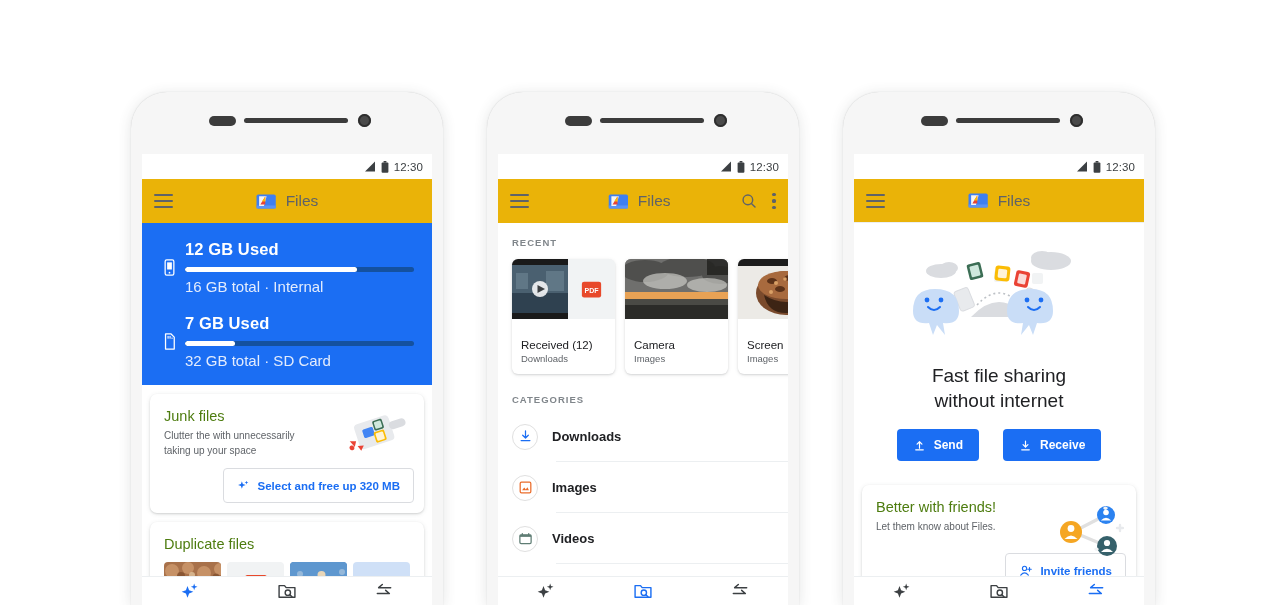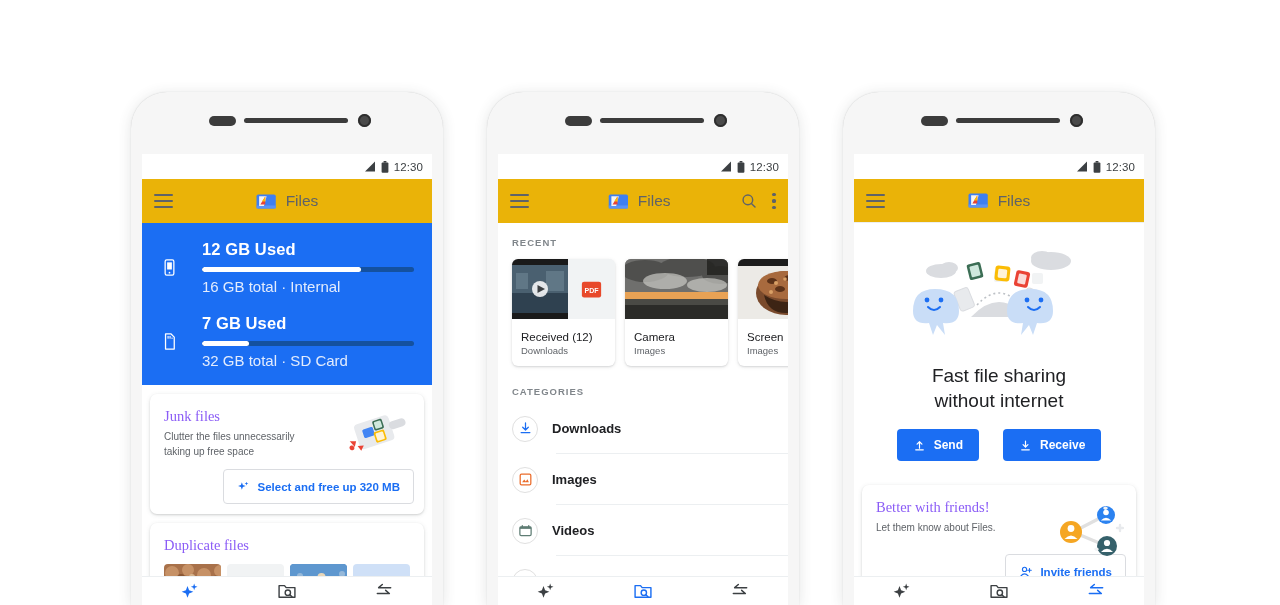--- a/index.html
+++ b/index.html
@@ -64,36 +64,36 @@
   .brand { display: flex; align-items: center; gap: 9px; }
   .files-logo { width: 21px; height: 21px; position: relative; }
   .files-title { font-size: 15.5px; color: #5f6368; }
   .bar-actions { display: flex; align-items: center; gap: 14px; margin-left: auto; }
   .icon-btn { width: 18px; height: 18px; cursor: pointer; }
   .kebab { width: 4px; display: flex; flex-direction: column; gap: 3px; align-items: center; cursor: pointer; }
   .kebab i { width: 3.2px; height: 3.2px; border-radius: 50%; background: #5f6368; }
 
   
   .storage-panel { background: #1b6ef3; padding: 17px 18px 16px 18px; }
-  .storage-row { display: flex; align-items: center; gap: 23px; justify-content: flex-end; }
+  .storage-row { display: flex; align-items: center; gap: 6px; justify-content: flex-end; }
   .storage-row + .storage-row { margin-top: 19px; }
   .storage-ico { width: 19px; flex: 0 0 19px; }
   .storage-body { flex: 1; }
   .storage-head { color: #fff; font-size: 16.5px; font-weight: bold; letter-spacing: .1px; }
   .track { height: 5px; border-radius: 3px; background: #14519f; margin: 8px 0 6px; overflow: hidden; }
   .track > span { display: block; height: 100%; background: #fff; border-radius: 3px; }
   .storage-sub { color: #e3ecfd; font-size: 15px; }
 
   .card {
     background: #fff; border-radius: 7px; margin: 9px 8px 0 8px;
     box-shadow: 0 1px 2px rgba(60,64,67,.18), 0 1px 5px rgba(60,64,67,.10);
     position: relative; overflow: hidden;
   }
   .card-pad { padding: 14px 14px 0 14px; }
-  .card-title { font-size: 14.5px; color: #8b5cf6; font-family: Liberation Serif, serif; }
+  .card-title { font-size: 14.5px; color: #4d7c0f; }
   .card-desc { font-size: 10px; color: #5f6368; line-height: 1.45; margin-top: 5px; max-width: 160px; }
   .card-action {
     display: flex; justify-content: flex-end; padding: 10px 10px 10px 10px;
   }
   .text-btn {
     display: inline-flex; align-items: center; gap: 7px;
     border: 1px solid #dadce0; border-radius: 4px;
     padding: 10px 13px; font-size: 11.5px; color: #1b6ef3;
     font-weight: bold; background: #fff; cursor: pointer;
   }
@@ -107,21 +107,21 @@
     font-size: 9.5px; color: #80868b; letter-spacing: 1px;
     padding: 14px 14px 0 14px; font-weight: bold;
   }
   .recent-strip { display: flex; gap: 10px; padding: 11px 0 0 14px; }
   .recent-card {
     width: 103px; flex: 0 0 103px; border-radius: 6px; background: #fff;
     box-shadow: 0 1px 2px rgba(60,64,67,.16), 0 1px 4px rgba(60,64,67,.09);
     overflow: hidden;
   }
   .recent-thumb { height: 60px; position: relative; background: #eceff1; display: flex; }
-  .recent-meta { padding: 12px 9px 10px 9px; }
+  .recent-meta { padding: 20px 9px 10px 9px; }
   .recent-name { font-size: 11.5px; color: #202124; white-space: nowrap; }
   .recent-sub { font-size: 9.5px; color: #5f6368; margin-top: 2px; white-space: nowrap; }
 
   .cat-list { padding: 6px 0 0 0; }
   .cat-row { display: flex; align-items: center; gap: 14px; padding: 0 14px; height: 51px; position: relative; }
   .cat-row .rule { position: absolute; left: 58px; right: 0; bottom: 0; height: 1px; background: #eceff1; }
   .cat-ico {
     width: 26px; height: 26px; flex: 0 0 26px; border-radius: 50%;
     border: 1px solid #e0e0e0; display: flex; align-items: center; justify-content: center;
   }
@@ -234,21 +234,21 @@
             <rect x="34.5" y="15.5" width="7" height="7" rx="1" fill="#cfe8dd"></rect>
             <rect x="31" y="25" width="11" height="11" rx="1.6" fill="#fbbc04"></rect>
             <rect x="32.6" y="26.6" width="7.8" height="7.8" rx="1" fill="#fff3d6"></rect>
             <path d="M6 26 l6 2 -3 5 z" fill="#ea4335"></path>
             <circle cx="6" cy="33" r="2.4" fill="#ea4335"></circle>
             <path d="M12 33 l6 1.5 -4 4 z" fill="#ea4335"></path>
           </g>
         </svg>
         <div class="card-pad">
           <div class="card-title">Junk files</div>
-          <div class="card-desc">Clutter the files unnecessarily taking up free space</div>
+          <div class="card-desc">Clutter the with unnecessarily taking up your space</div>
         </div>
         <div class="card-action">
           <button class="text-btn">
             <svg width="13" height="13" viewBox="0 0 24 24">
               <path d="M9 4 L10.8 9.2 L16 11 L10.8 12.8 L9 18 L7.2 12.8 L2 11 L7.2 9.2 Z" fill="#1b6ef3"></path>
               <path d="M17.5 3 L18.4 5.6 L21 6.5 L18.4 7.4 L17.5 10 L16.6 7.4 L14 6.5 L16.6 5.6 Z" fill="#1b6ef3"></path>
             </svg>
             <span>Select and free up 320 MB</span>
           </button>
         </div>

